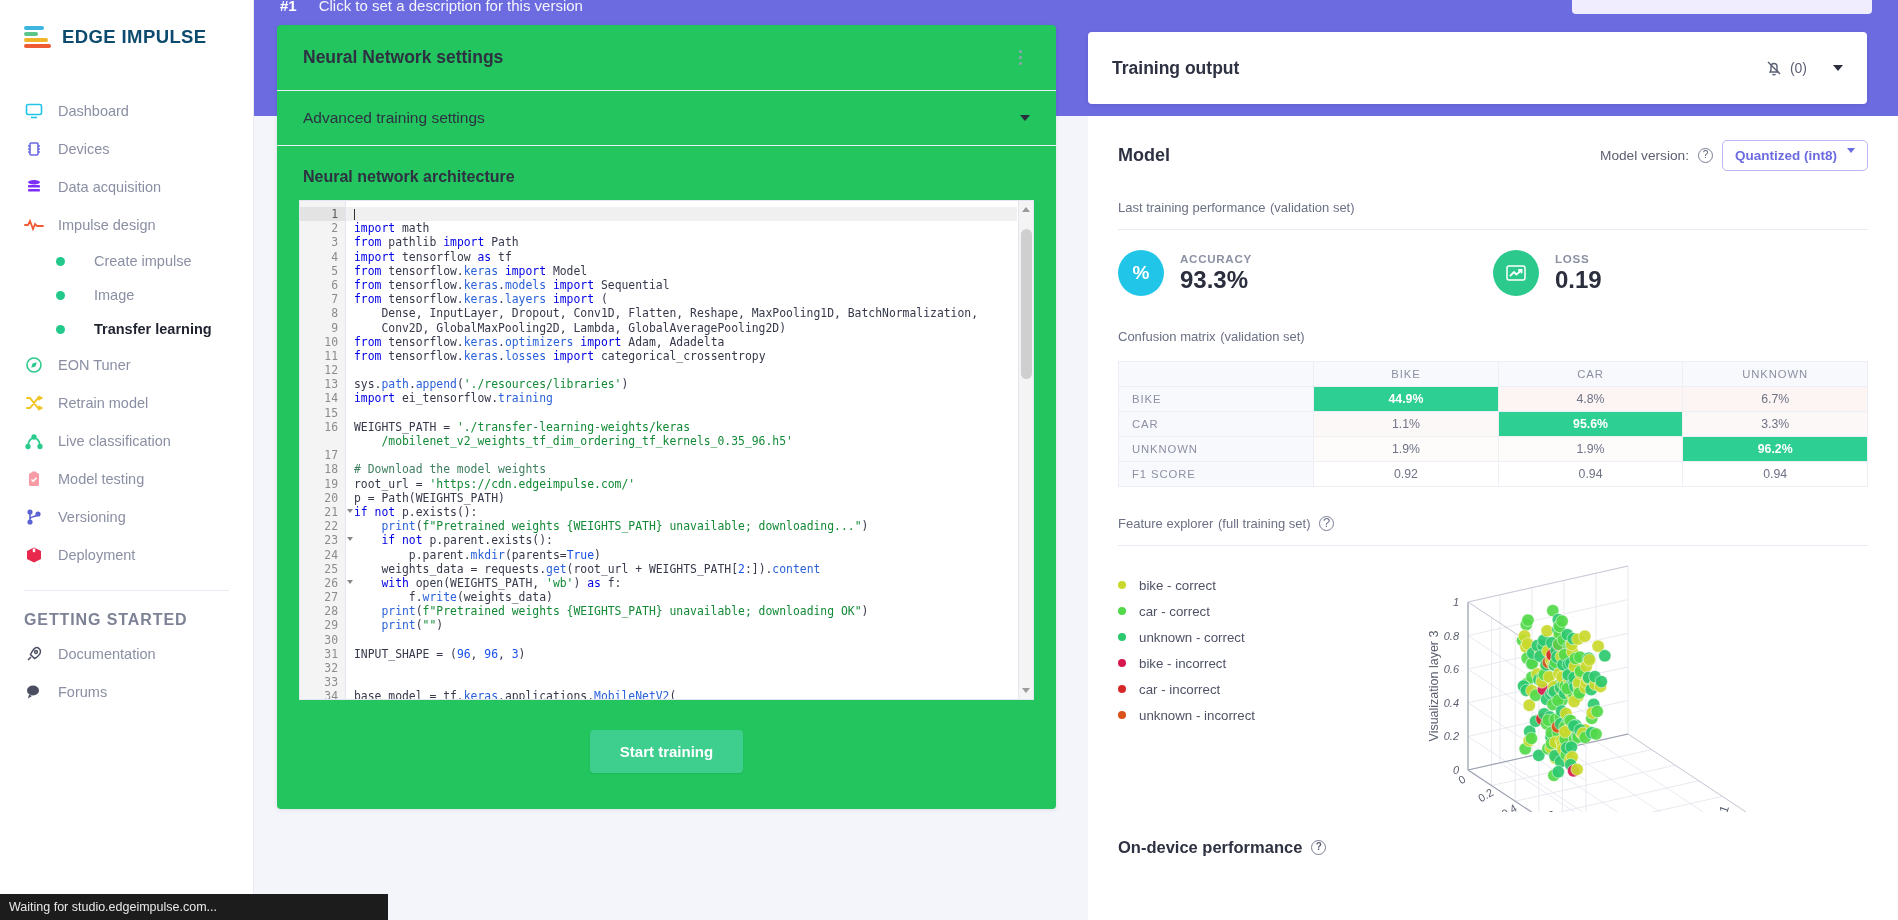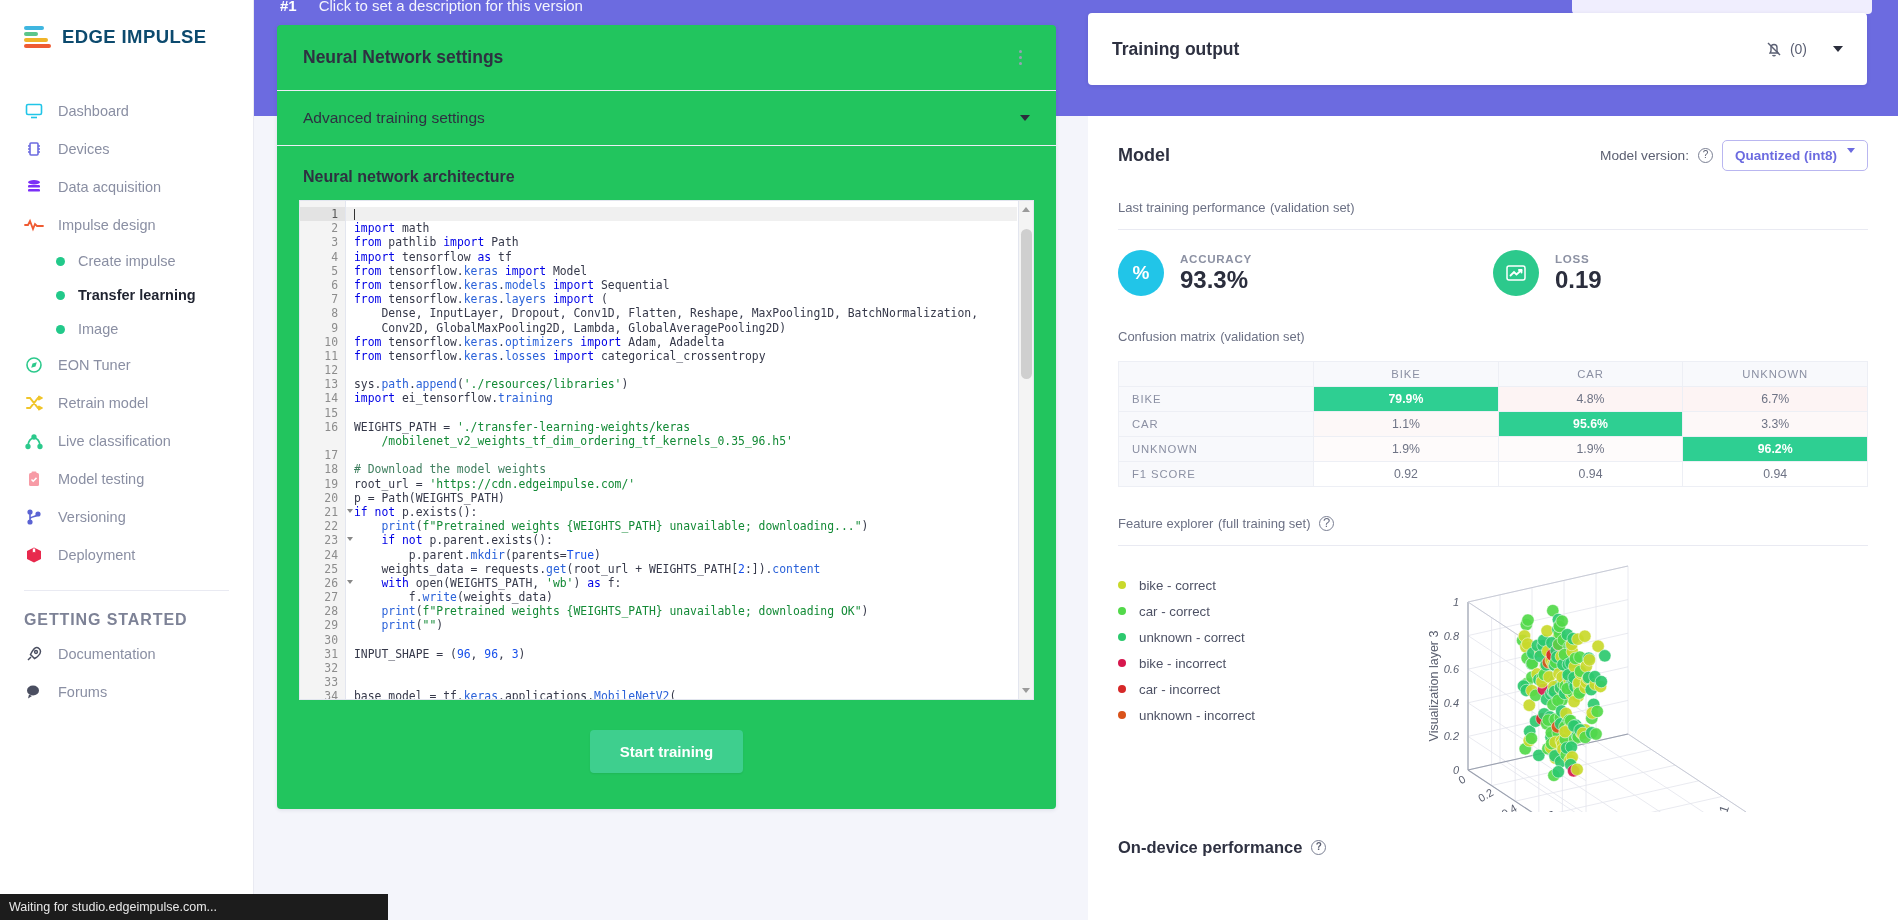--- a/index.html
+++ b/index.html
@@ -26,21 +26,21 @@
   .logo-mark i:nth-child(4){ top:18px; width:27px; background:#ef5b32; }
   .logo-text { font-size:18.5px; font-weight:bold; letter-spacing:0.4px; color:#0c4a6e; }
 
   .nav { margin-top: 44px; }
   .nav-item {
     display:flex; align-items:center; gap:14px;
     padding: 9px 0 9px 24px; font-size:14.5px; color:#8a8fa3; cursor:pointer;
   }
   .nav-item.active-sub { color:#1f2330; font-weight:600; }
   .nav-ico { width:20px; height:20px; flex:0 0 20px; display:flex; align-items:center; justify-content:center; }
-  .nav-sub { padding-left:56px; gap:13px; }
+  .nav-sub { padding-left:56px; gap:29px; }
   .dot { width:9px; height:9px; border-radius:50%; background:#22c98a; flex:0 0 9px; }
   .nav-divider { height:1px; background:#e9eaf2; margin:16px 24px 0 24px; }
   .nav-section-title {
     font-size:16px; font-weight:bold; letter-spacing:0.9px;
     color:#7d8296; padding: 20px 0 6px 24px;
   }
   .topbar-inner {
     position:absolute; left:254px; top:-10px; right:0; height:30px;
     display:flex; align-items:center; gap:22px; padding-left:26px;
     color:#fff; font-size:15px; z-index:3; overflow:hidden;
@@ -117,21 +117,21 @@
   .train-wrap { display:flex; justify-content:center; padding: 30px 0 36px 0; }
   .btn-train {
     background:#3ecf8e; color:#fff; border:none; border-radius:4px;
     padding: 13px 30px; font-size:15px; font-weight:600; cursor:pointer;
     font-family:"Liberation Sans", sans-serif;
     box-shadow:0 1px 2px rgba(0,0,0,.08);
   }
 
   
   .to-card {
-    position:absolute; left:1088px; top:13px; width:779px; height:72px;
+    position:absolute; left:1088px; top:32px; width:779px; height:72px;
     background:#fff; border-radius:4px; box-shadow:0 1px 4px rgba(20,20,60,.10);
     display:flex; align-items:center; justify-content:space-between; padding: 12px 24px; z-index:5;
   }
   .to-title { font-size:17.5px; font-weight:600; color:#2e3141; }
   .to-right { display:flex; align-items:center; gap:26px; }
   .to-mute { display:flex; align-items:center; gap:7px; color:#5a5f73; font-size:14px; }
 
   
   .model-panel {
     position:absolute; left:1088px; top:116px; width:810px; height:804px;
@@ -253,27 +253,27 @@
             <path d="M1 9h3l2-4 3 8 2-5 2 2h6"></path>
           </svg>
         </span>
         <span>Impulse design</span>
       </div>
 
       <div class="nav-item nav-sub">
         <span class="dot"></span>
         <span>Create impulse</span>
       </div>
+      <div class="nav-item nav-sub">
+        <span class="dot"></span>
+        <span>Image</span>
+      </div>
       <div class="nav-item nav-sub active-sub">
         <span class="dot"></span>
         <span>Transfer learning</span>
-      </div>
-      <div class="nav-item nav-sub">
-        <span class="dot"></span>
-        <span>Image</span>
       </div>
 
       <div class="nav-item">
         <span class="nav-ico">
           <svg width="18" height="18" viewBox="0 0 18 18" fill="none" stroke="#2cc98c" stroke-width="1.6">
             <circle cx="9" cy="9" r="7"></circle>
               <path d="M11.8 6.2 7.5 7.5 6.2 11.8l4.3-1.3z" fill="#2cc98c" stroke="none"></path>
           </svg>
         </span>
         <span>EON Tuner</span>
@@ -499,21 +499,21 @@
             <tr id="cm-head">
               <th style="width: 26%;"></th>
               <th style="width: 24.6%;">BIKE</th>
               <th style="width: 24.6%;">CAR</th>
               <th style="width: 24.6%;">UNKNOWN</th>
             </tr>
           </thead>
         <tbody id="cm-body">
             <tr>
               <td class="rowhdr">BIKE</td>
-              <td class="good" style="background: rgb(46, 207, 146);">79.9%</td>
+              <td class="good" style="background: rgb(46, 207, 146);">44.9%</td>
               <td class="l1">4.8%</td>
               <td class="l1">6.7%</td>
             </tr>
             <tr>
               <td class="rowhdr">CAR</td>
               <td class="l2">1.1%</td>
               <td class="good" style="background: rgb(46, 207, 146);">95.6%</td>
               <td class="l2">3.3%</td>
             </tr>
             <tr>

